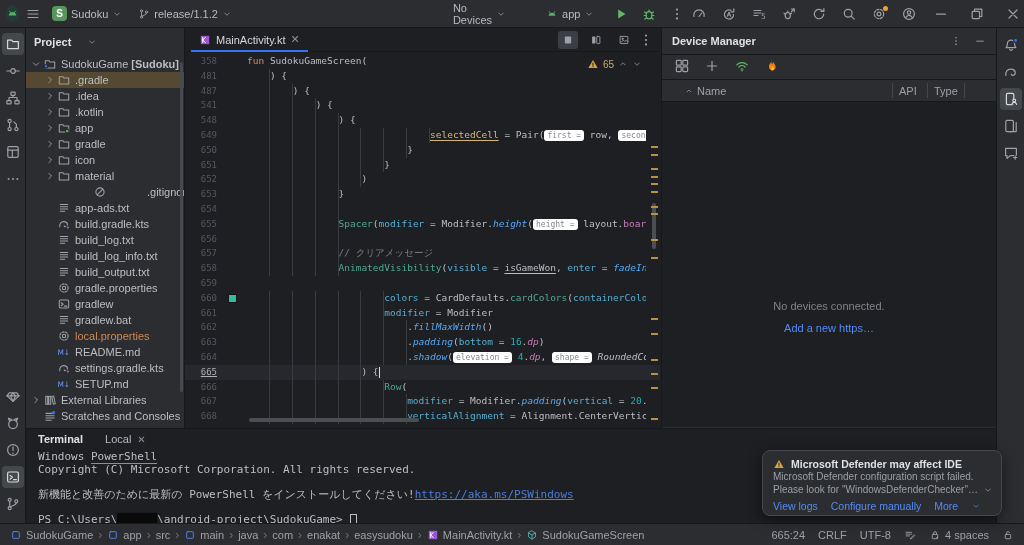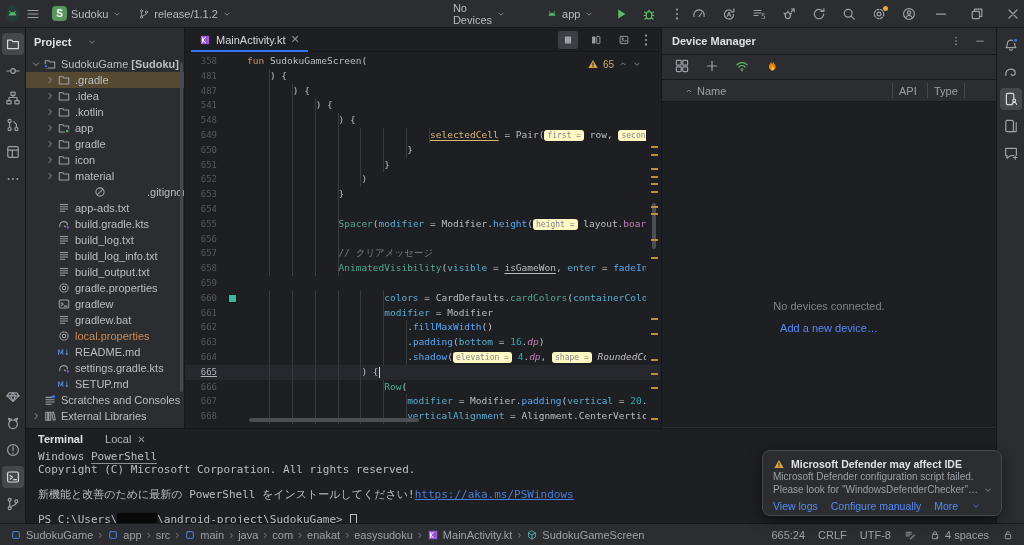--- a/index.html
+++ b/index.html
@@ -57,27 +57,27 @@
   .cl.cur .ln{color:#aeb1b8;text-decoration:underline;}
   .cl .ann{position:absolute;left:38px;top:0;width:20px;height:100%;}
   .cl .ct{position:absolute;left:62px;top:0;right:14px;overflow:hidden;}
   .ind{display:inline-block;height:14.8px;vertical-align:top;
        background:repeating-linear-gradient(to right,transparent 0 calc(4ch - 1px),#383b40 calc(4ch - 1px) 4ch);}
   .tk-kw{color:#cf8e6d;}
   .tk-fnc{color:#4fa893;}
   .tk-arg{color:#57aed2;}
   .tk-prop{color:#c77dbb;}
   .tk-propi{color:#c77dbb;font-style:italic;}
-  .tk-ext{color:#56a8f5;margin-top:24px;}
+  .tk-ext{color:#56a8f5;font-style:italic;margin-top:24px;}
   .tk-num{color:#2aacb8;}
   .tk-cmt{color:#7a7e85;}
   .tk-gld{color:#d5b778;}
   .tk-und{text-decoration:underline;text-underline-offset:2px;}
   .tk-defi{font-style:italic;}
-  .chip{display:inline-block;background:#fef9c3;color:#83878e;border-radius:3px;padding:0 3px;
+  .chip{display:inline-block;background:#ffffff;color:#83878e;border-radius:3px;padding:0 3px;
         font-size:8px;line-height:11px;vertical-align:middle;}
   .caret{display:inline-block;width:1px;height:11px;background:#d5d8de;vertical-align:middle;}
   .color-chip{position:absolute;left:6px;top:4px;width:7px;height:7px;background:#35b99f;outline:1px solid #141517;}
   .inspect{position:absolute;top:30px;right:18px;display:flex;align-items:center;gap:4px;color:#c8ab63;font-size:10px;background:#1e1f22;}
   .vsb{position:absolute;right:4px;width:4px;background:#4b4e52;border-radius:2px;}
   .mark{position:absolute;right:2px;width:7px;height:2px;background:#b9913f;}
   .hsb{position:absolute;left:64px;bottom:6px;width:170px;height:4px;background:#4b4e52;border-radius:2px;}
   
   .devpanel{position:absolute;left:661px;top:28px;width:335px;height:400px;background:#2b2d30;border-left:1px solid #17181b;}
   .dev-head{height:26px;display:flex;align-items:center;padding:0 10px;color:#dfe1e5;font-weight:bold;}
@@ -608,42 +608,42 @@
         <div class="trow" style="padding-left: 18px;">
           <span style="width: 13px; flex: 0 0 auto;"></span>
           <span class="ico">
             <svg viewBox="0 0 16 16">
               <text x="0.5" y="11.5" font-size="8.5" fill="#6b9bfa" stroke="none" font-family="DejaVu Sans, sans-serif">M↓</text>
             </svg>
           </span>
           <span>SETUP.md</span>
         </div>
         <div class="trow" style="padding-left: 4px;">
+          <span class="ico chv">
+            <svg viewBox="0 0 16 16">
+              <path d="M6.5 4.5L10 8l-3.5 3.5"></path>
+            </svg>
+          </span>
+          <span class="ico">
+            <svg viewBox="0 0 16 16">
+              <path d="M3.2 12.8V3.6h2.2v9.2zM6.6 12.8V3.6h2.2v9.2z"></path>
+              <path d="M9.9 3.9l2.2-.5 1.9 8.9-2.2.5z"></path>
+            </svg>
+          </span>
+          <span>External Libraries</span>
+        </div>
+        <div class="trow" style="padding-left: 4px;">
           <span style="width: 13px; flex: 0 0 auto;"></span>
           <span class="ico">
             <svg viewBox="0 0 16 16">
               <path d="M3.4 5h7M3.4 7.6h9.2M3.4 10.2h9.2M3.4 12.8h6"></path>
               <circle cx="12" cy="4.2" r="1.9" fill="#3574f0" stroke="none"></circle>
             </svg>
           </span>
           <span>Scratches and Consoles</span>
-        </div>
-        <div class="trow" style="padding-left: 4px;">
-          <span class="ico chv">
-            <svg viewBox="0 0 16 16">
-              <path d="M6.5 4.5L10 8l-3.5 3.5"></path>
-            </svg>
-          </span>
-          <span class="ico">
-            <svg viewBox="0 0 16 16">
-              <path d="M3.2 12.8V3.6h2.2v9.2zM6.6 12.8V3.6h2.2v9.2z"></path>
-              <path d="M9.9 3.9l2.2-.5 1.9 8.9-2.2.5z"></path>
-            </svg>
-          </span>
-          <span>External Libraries</span>
         </div>
       </div>
     <div class="proj-sb"></div>
   </div>
 
   <div class="editor">
     <div class="tabbar">
       <span class="tab">
         <span class="ico sm">
             <svg viewBox="0 0 16 16">
@@ -811,21 +811,21 @@
         <span>Name</span>
       </span>
       <span class="c-api">API</span>
       <span class="c-type">Type</span>
       <span class="vline" style="left:230px;"></span>
       <span class="vline" style="left:265px;"></span>
       <span class="vline" style="left:302px;"></span>
     </div>
     <div class="dev-body">
       <div class="dev-empty">No devices connected.</div>
-      <div class="dev-add">Add a new device…</div>
+      <div class="dev-add">Add a new https…</div>
     </div>
   </div>
 
   <div class="rstripe" id="rightStripe">
       <span class="stripe-btn">
         <span class="ico">
           <svg viewBox="0 0 16 16">
             <path d="M12.9 10.7H3.1c.7-.8 1.3-1.5 1.3-4A3.6 3.6 0 0 1 8 3.1a3.6 3.6 0 0 1 3.6 3.6c0 2.5.6 3.2 1.3 4zM6.7 12.4a1.35 1.35 0 0 0 2.6 0"></path>
             <circle cx="12.6" cy="3.4" r="2" fill="#3574f0" stroke="#2b2d30"></circle>
           </svg>

